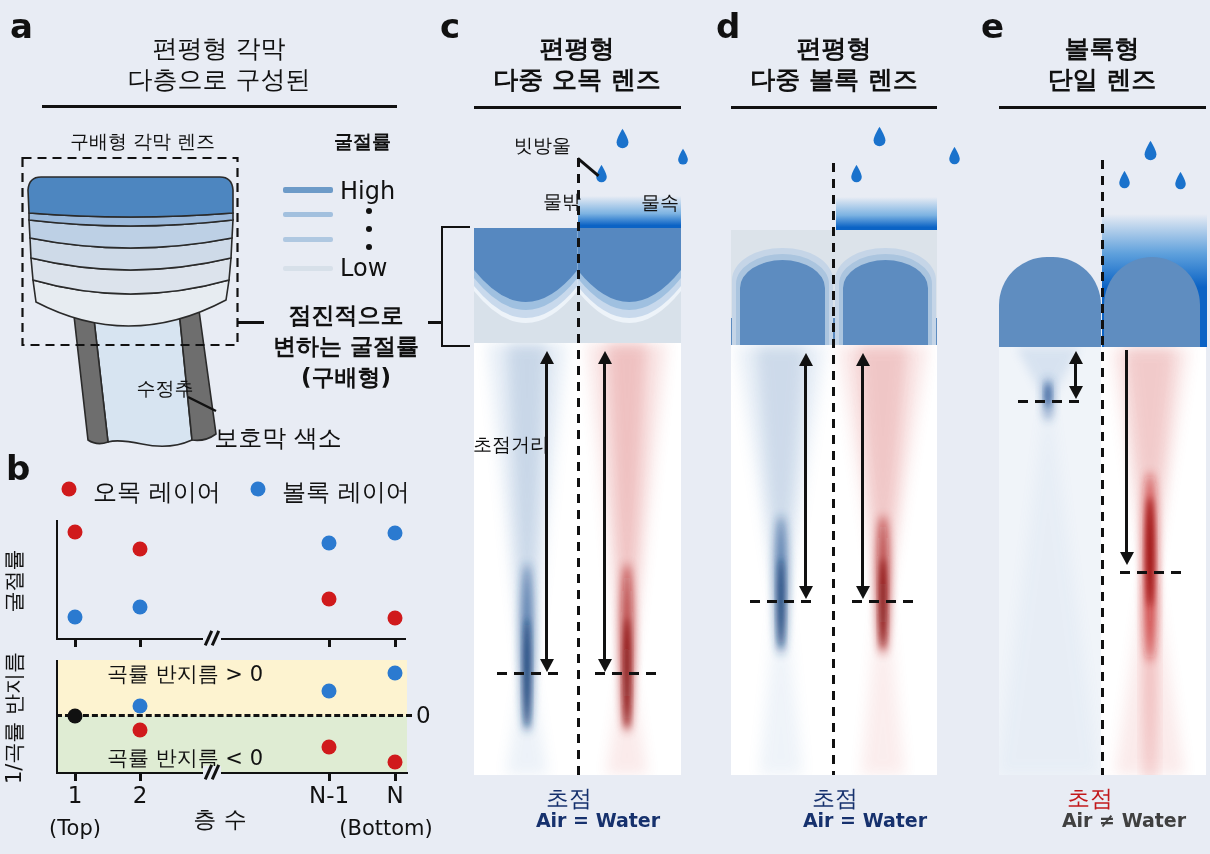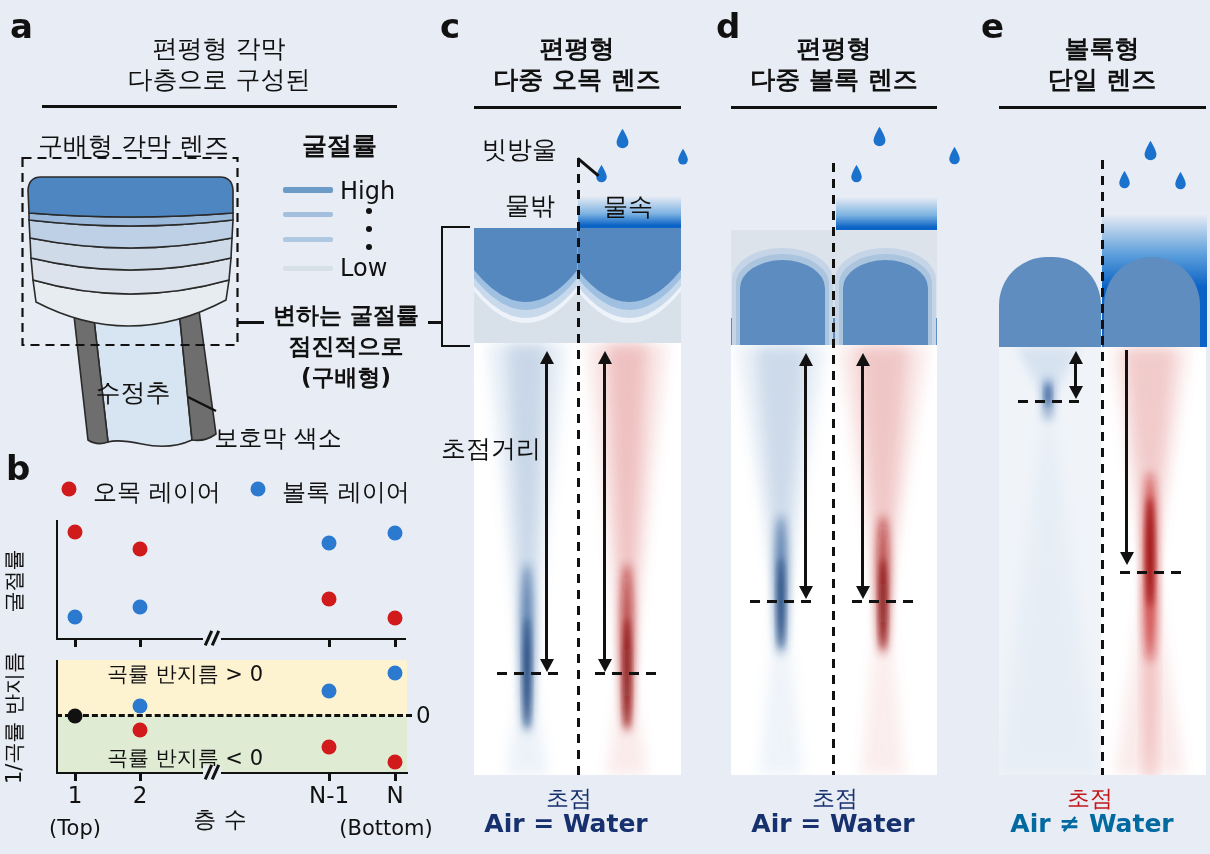--- a/index.html
+++ b/index.html
@@ -4,21 +4,21 @@
 <style>
   html,body{margin:0;padding:0;background:#cfd6e2;}
   .fig{position:relative;width:1210px;height:854px;background:#e8ecf4;overflow:hidden;
        font-family:"DejaVu Sans","Liberation Sans",sans-serif;color:#111;}
   .abs{position:absolute;}
   .nw{white-space:nowrap;}
   .plabel{font-size:34px;font-weight:bold;}
   .ptitle{font-size:25px;font-weight:bold;text-align:center;line-height:31px;}
   .atitle{font-size:25px;text-align:center;line-height:31px;}
   .rule{height:2.5px;background:#111;}
-  .t25{font-size:25px;}
+  .t25{font-size:19px;margin-left:32px;}
   .t24{font-size:24px;}
   .t23{font-size:23px;}
   .t21{font-size:21px;}
   .bold{font-weight:bold;}
   .ctr{text-align:center;}
   .navy{color:#16316d;}
   .redtxt{color:#c2181b;}
   .vdash{width:2.5px;background:repeating-linear-gradient(to bottom,#111 0 9px,transparent 9px 16px);}
   .hdash{height:3px;background:repeating-linear-gradient(to right,#111 0 10px,transparent 10px 17px);}
   .varrow{position:absolute;width:2.5px;background:#111;}
@@ -75,22 +75,22 @@
   <div class="legend-line" style="left:283px;top:212px;height:4.5px;background:#a2c0de;"></div>
   <div class="legend-line" style="left:283px;top:237px;height:4.5px;background:#afc8e1;"></div>
   <div class="legend-line" style="left:283px;top:266px;height:4.5px;background:#d7e0e9;"></div>
   <div class="abs t24 nw" style="left:340px;top:177px;">High</div>
   <div class="abs t24 nw" style="left:340px;top:254px;">Low</div>
   <div class="ellipsis-dot" style="left:366px;top:208px;"></div>
   <div class="ellipsis-dot" style="left:366px;top:226px;"></div>
   <div class="ellipsis-dot" style="left:366px;top:244px;"></div>
 
   <div class="abs t23 bold ctr nw" style="left:262px;top:300px;width:168px;">
+    <div>점진적으로</div>
     <div>변하는 굴절률</div>
-    <div>점진적으로</div>
     <div>(구배형)</div>
   </div>
 
   <div class="abs" style="left:237px;top:321px;width:27px;height:2.5px;background:#111;"></div>
   <div class="abs" style="left:428px;top:321px;width:14px;height:2.5px;background:#111;"></div>
   <div class="abs" style="left:441px;top:226px;width:27px;height:117px;border-left:2.5px solid #111;border-top:2.5px solid #111;border-bottom:2.5px solid #111;"></div>
 
   <svg class="abs" style="left:20px;top:150px;" width="222" height="300" viewBox="0 0 222 300">
 
     <path d="M72,152 L158,150 L172,290 Q150,300 122,294 Q98,289 88,292 Z" fill="#d7e4f1" stroke="#2a2a2a" stroke-width="1.6"></path>
@@ -313,15 +313,15 @@
   <div class="abs dome" style="left:999px;top:257px;width:102px;height:90px;"></div>
   <div class="abs dome" style="left:1104px;top:257px;width:96px;height:90px;"></div>
 
   <div class="abs vdash" style="left:1101px;top:160px;height:615px;z-index:5;"></div>
   <div class="varrow dbl" style="left:1074px;top:363px;height:24px;z-index:6;"></div>
   <div class="varrow" style="left:1125px;top:350px;height:203px;z-index:6;"></div>
   <div class="abs hdash" style="left:1018px;top:400px;width:66px;z-index:6;"></div>
   <div class="abs hdash" style="left:1120px;top:571px;width:68px;z-index:6;"></div>
 
   <div class="abs t23 nw redtxt" style="left:1090px;top:783px;transform:translateX(-50%);">초점</div>
-  <div class="abs t25 bold nw" style="left:1092px;top:809px;transform:translateX(-50%);color:#0369a1;">Air ≠ Water</div>
+  <div class="abs t25 bold nw" style="left:1092px;top:809px;transform:translateX(-50%);color:#404040;">Air ≠ Water</div>
 
 </div>
 
 </body></html>

